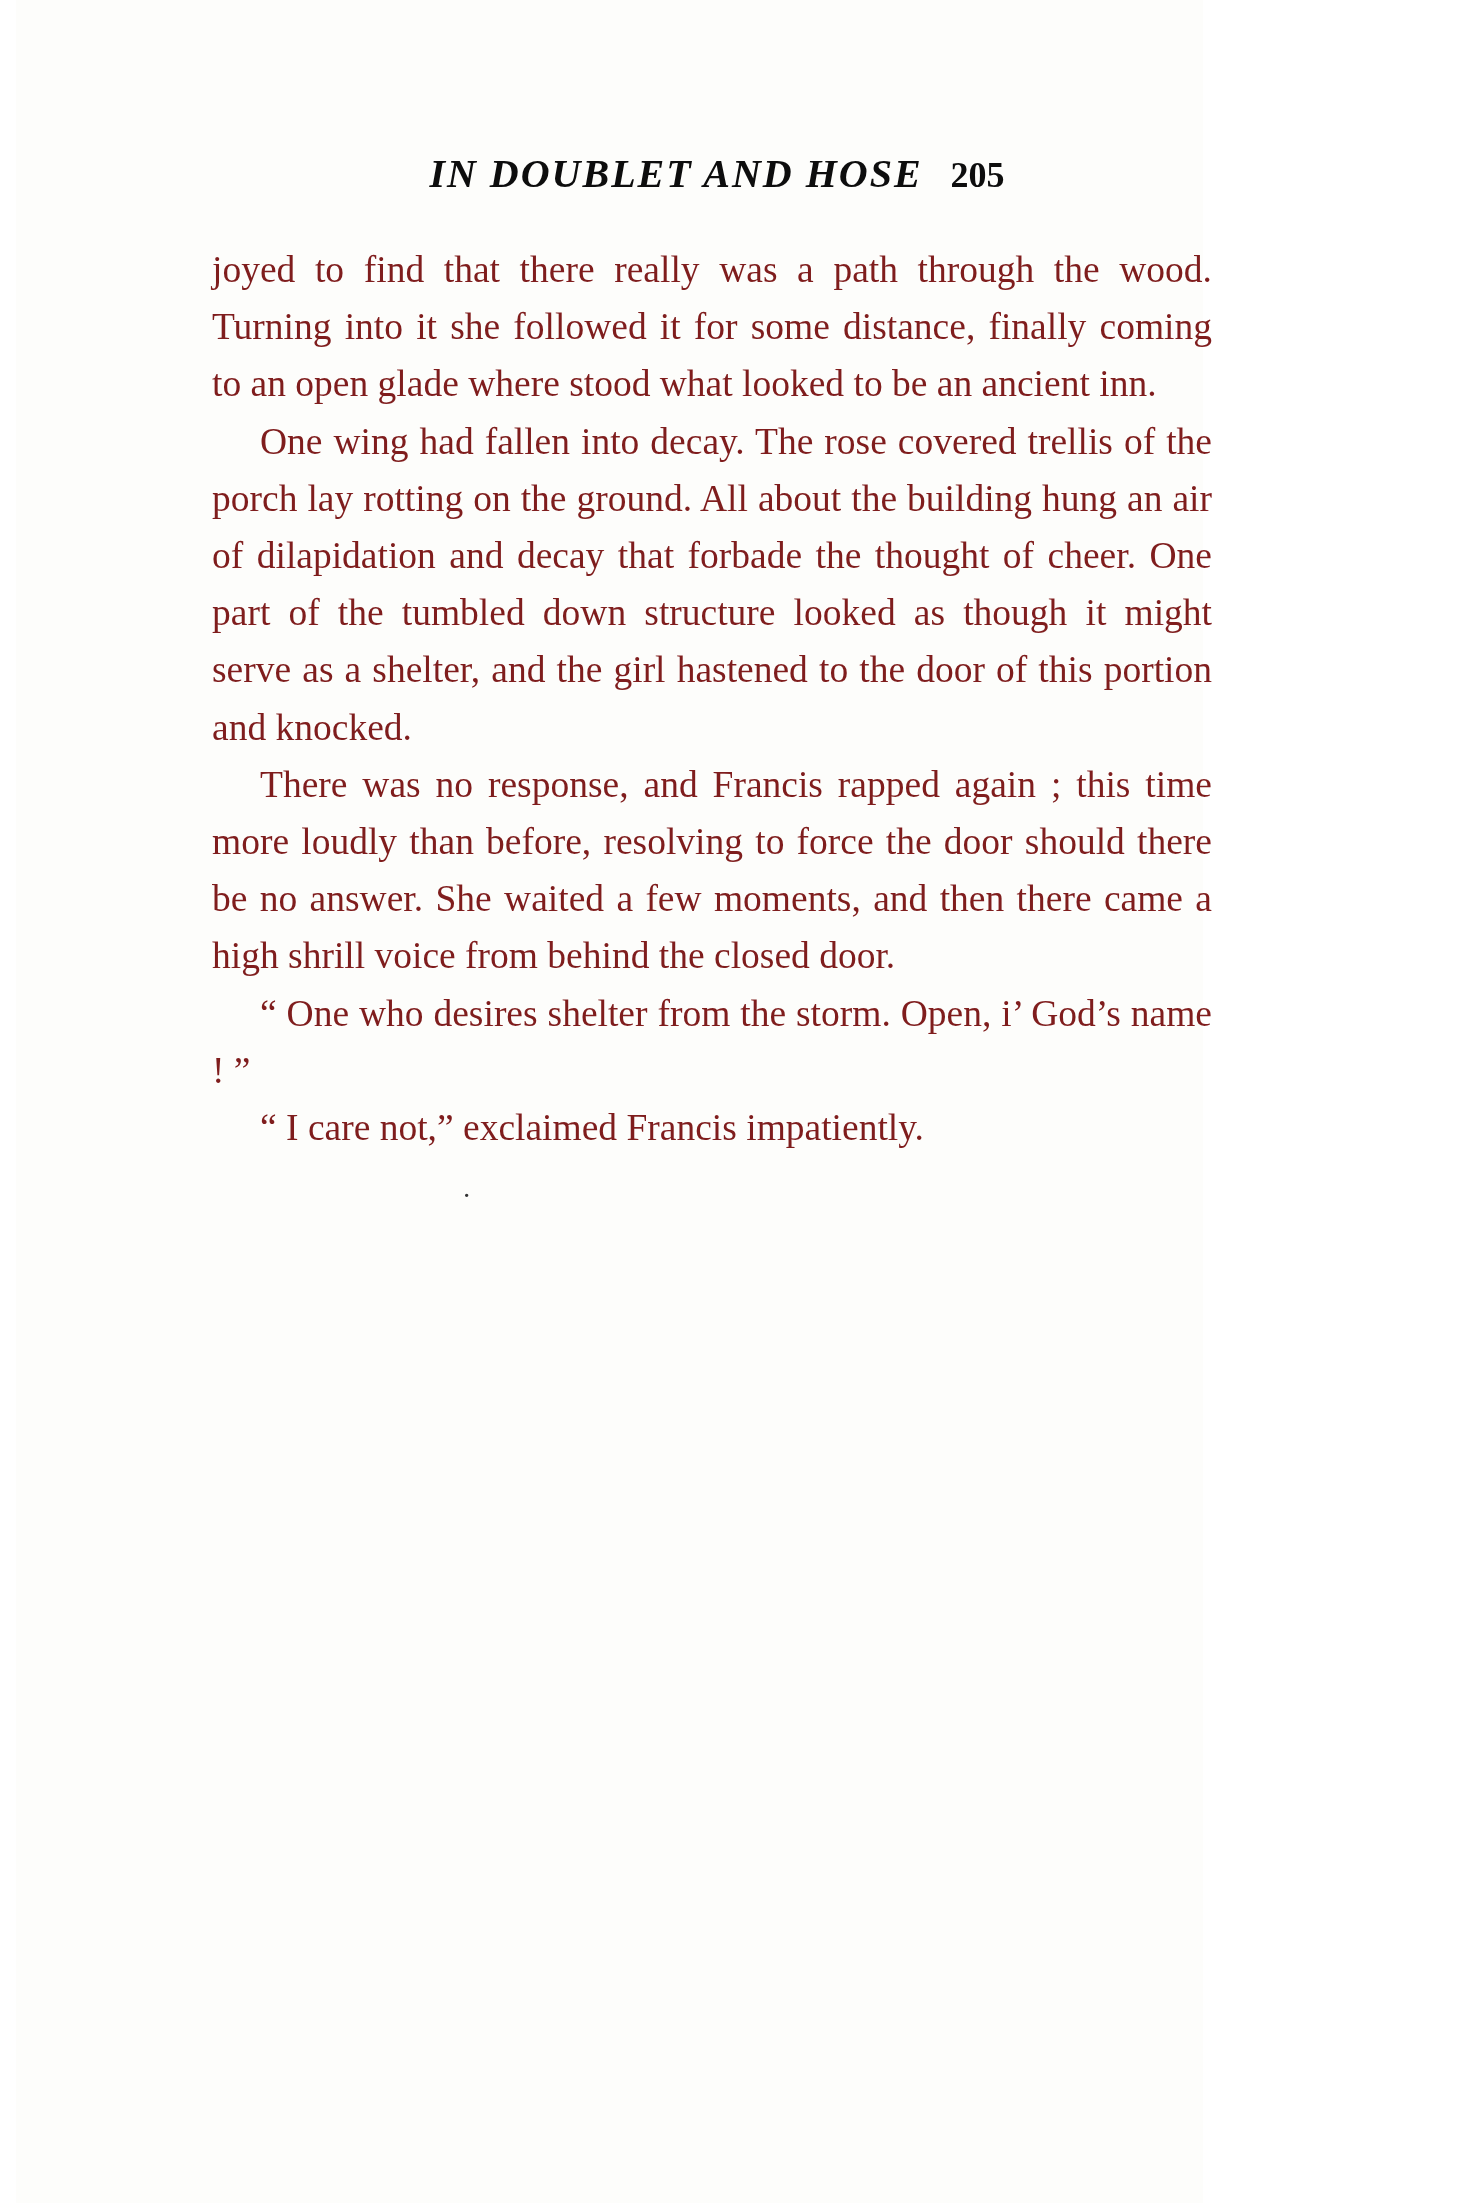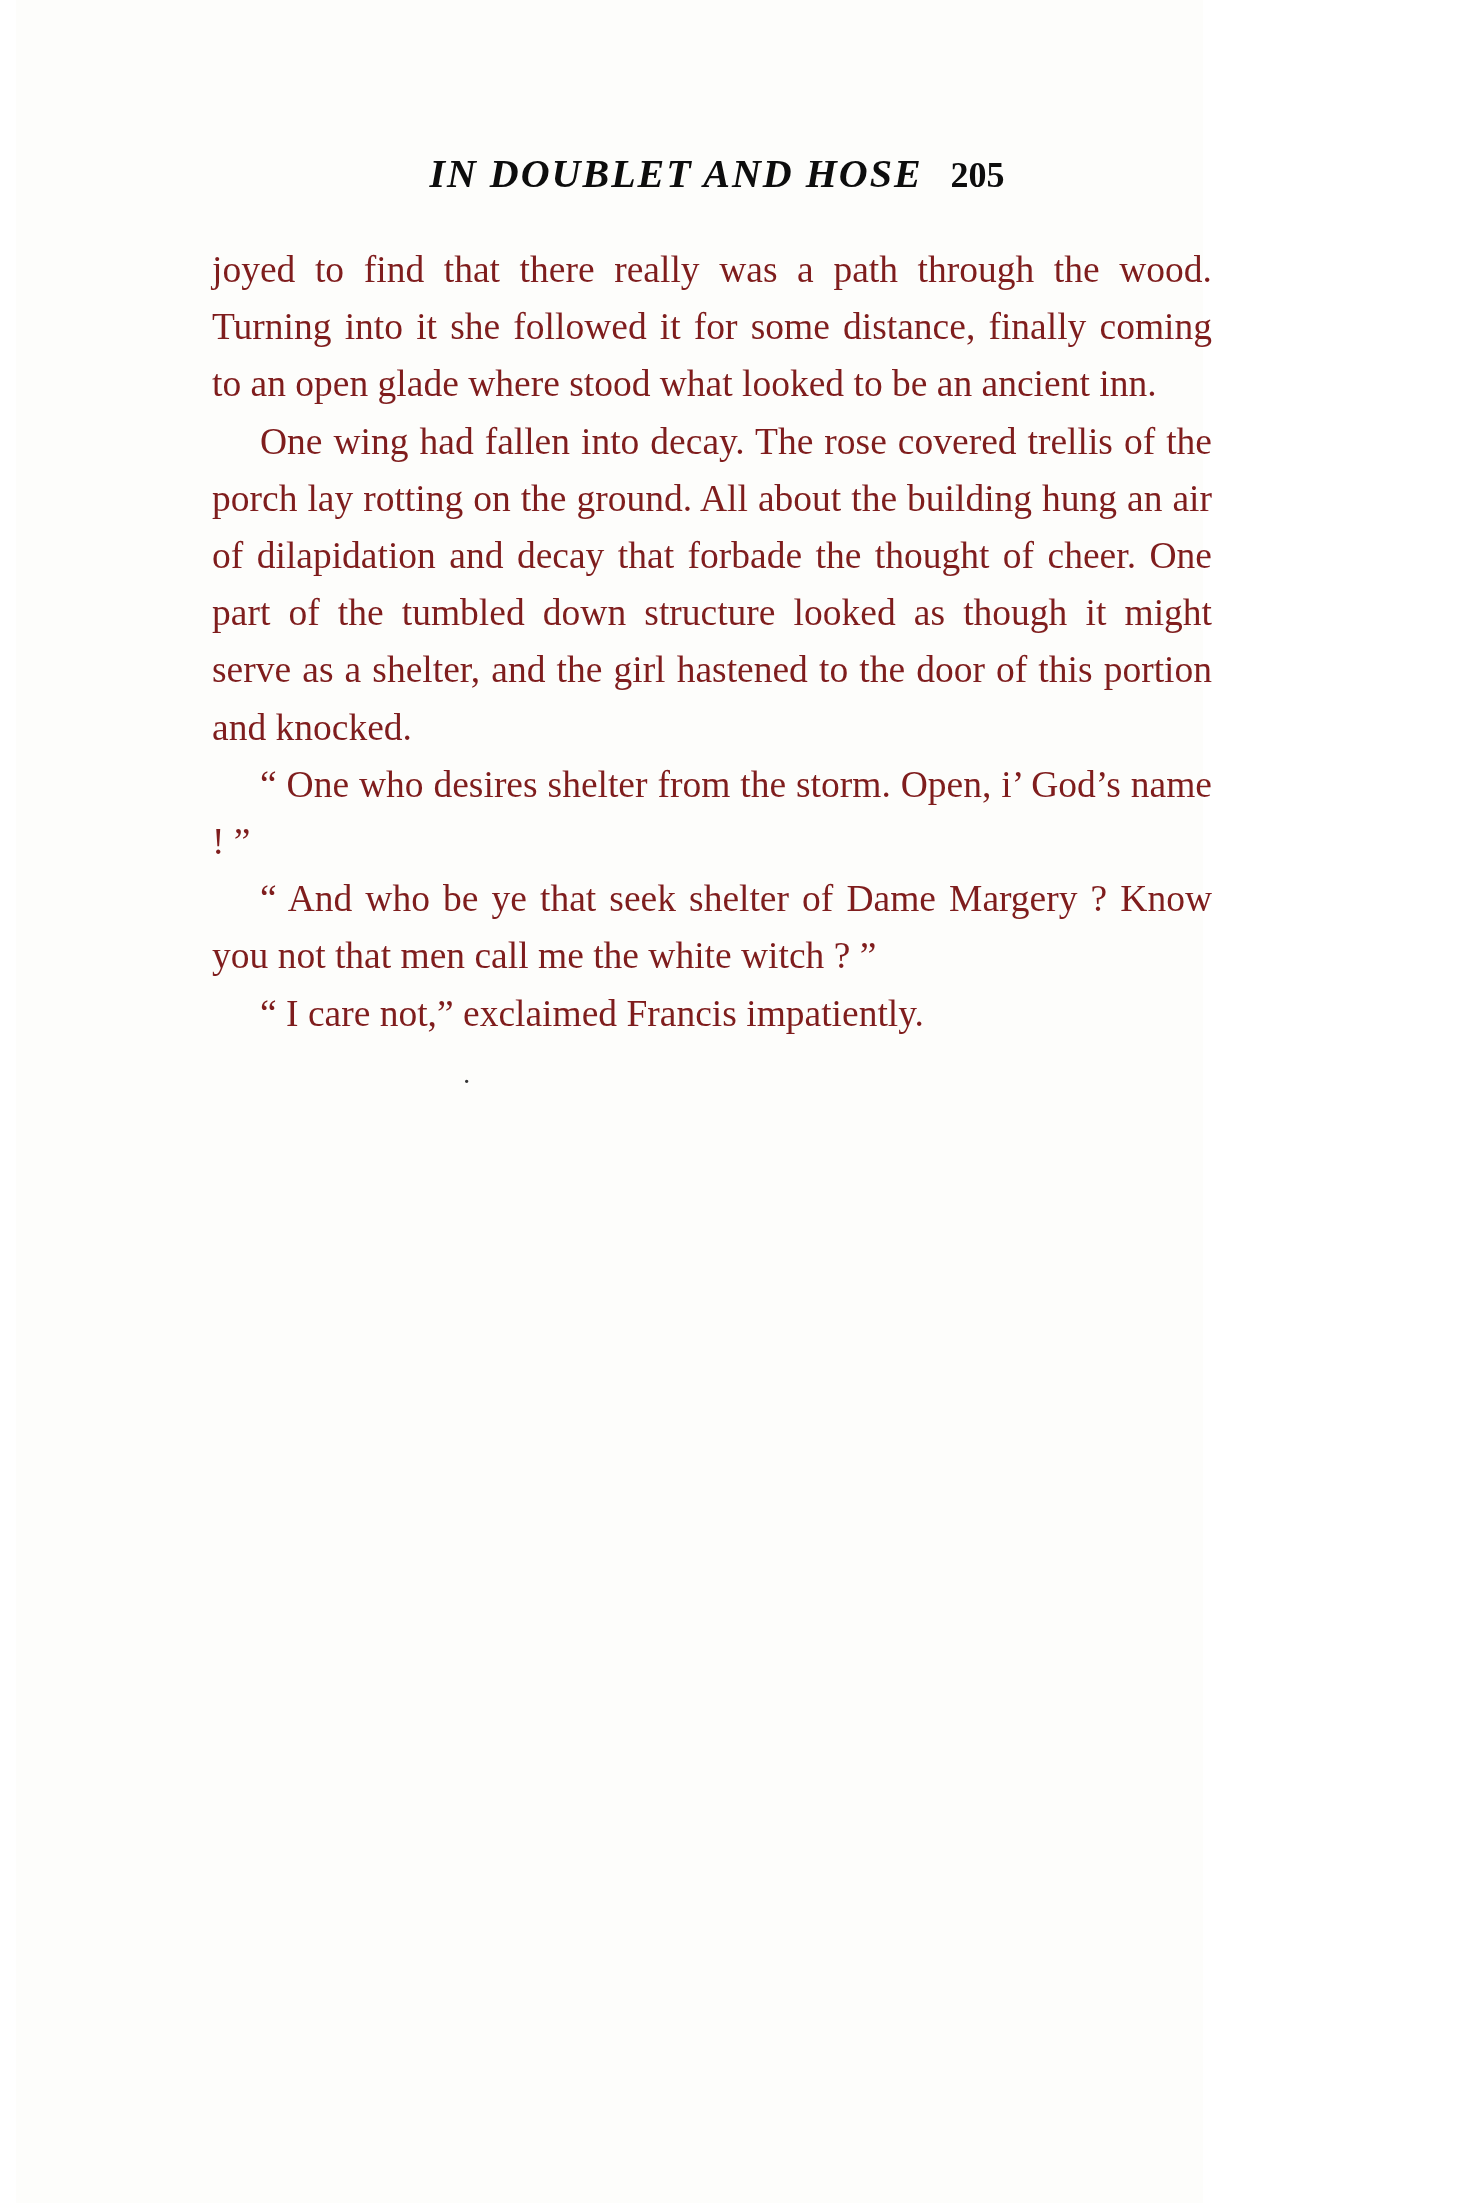--- a/index.html
+++ b/index.html
@@ -80,21 +80,21 @@
   <div class="content">
 
     <div class="running-head">
       <span class="title-text">IN DOUBLET AND HOSE</span>
       <span class="folio">205</span>
     </div>
 
     <div class="body-text">
       <p>joyed to find that there really was a path through the wood. Turning into it she followed it for some distance, finally coming to an open glade where stood what looked to be an ancient inn.</p>
       <p class="indent">One wing had fallen into decay. The rose covered trellis of the porch lay rotting on the ground. All about the building hung an air of dilapidation and decay that forbade the thought of cheer. One part of the tumbled down structure looked as though it might serve as a shelter, and the girl hastened to the door of this portion and knocked.</p>
+      <p class="indent">There was no response, and Francis rapped again ; this time more loudly than before, resolving to force the door should there be no answer. She waited a few moments, and then there came a high shrill voice from behind the closed door.</p>
       <p class="indent">“ One who desires shelter from the storm. Open, i’ God’s name ! ”</p>
-      <p class="indent">“ And who be ye that seek shelter of Dame Margery ?  Know you not that men call me the white witch ? ”</p>
       <p class="indent">“ I care not,” exclaimed Francis impatiently.</p>
     </div>
 
     <div class="end-mark">·</div>
 
   </div>
 </div>
 
 </body></html>

